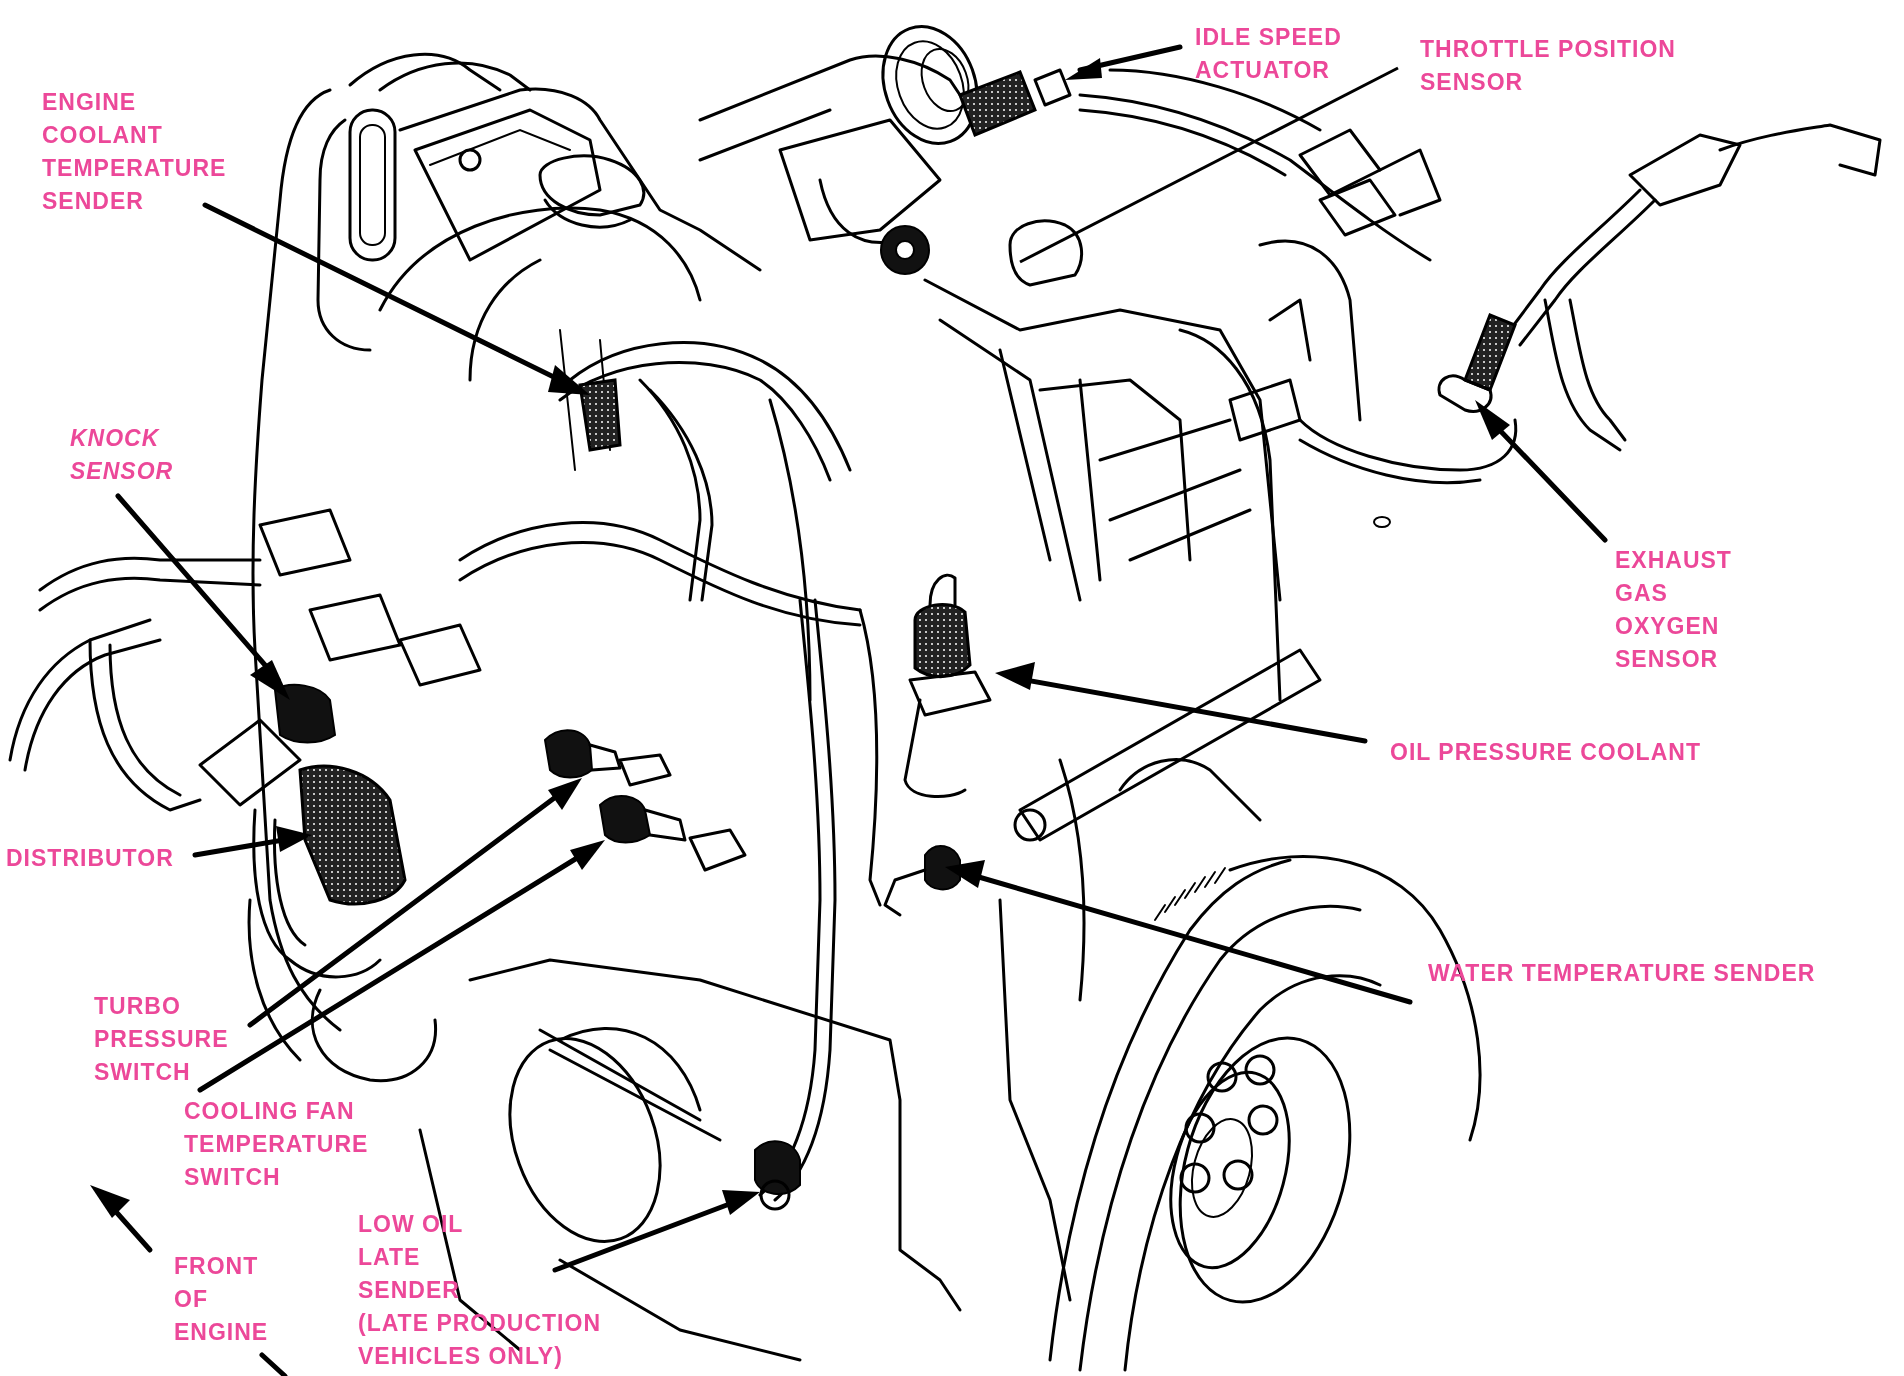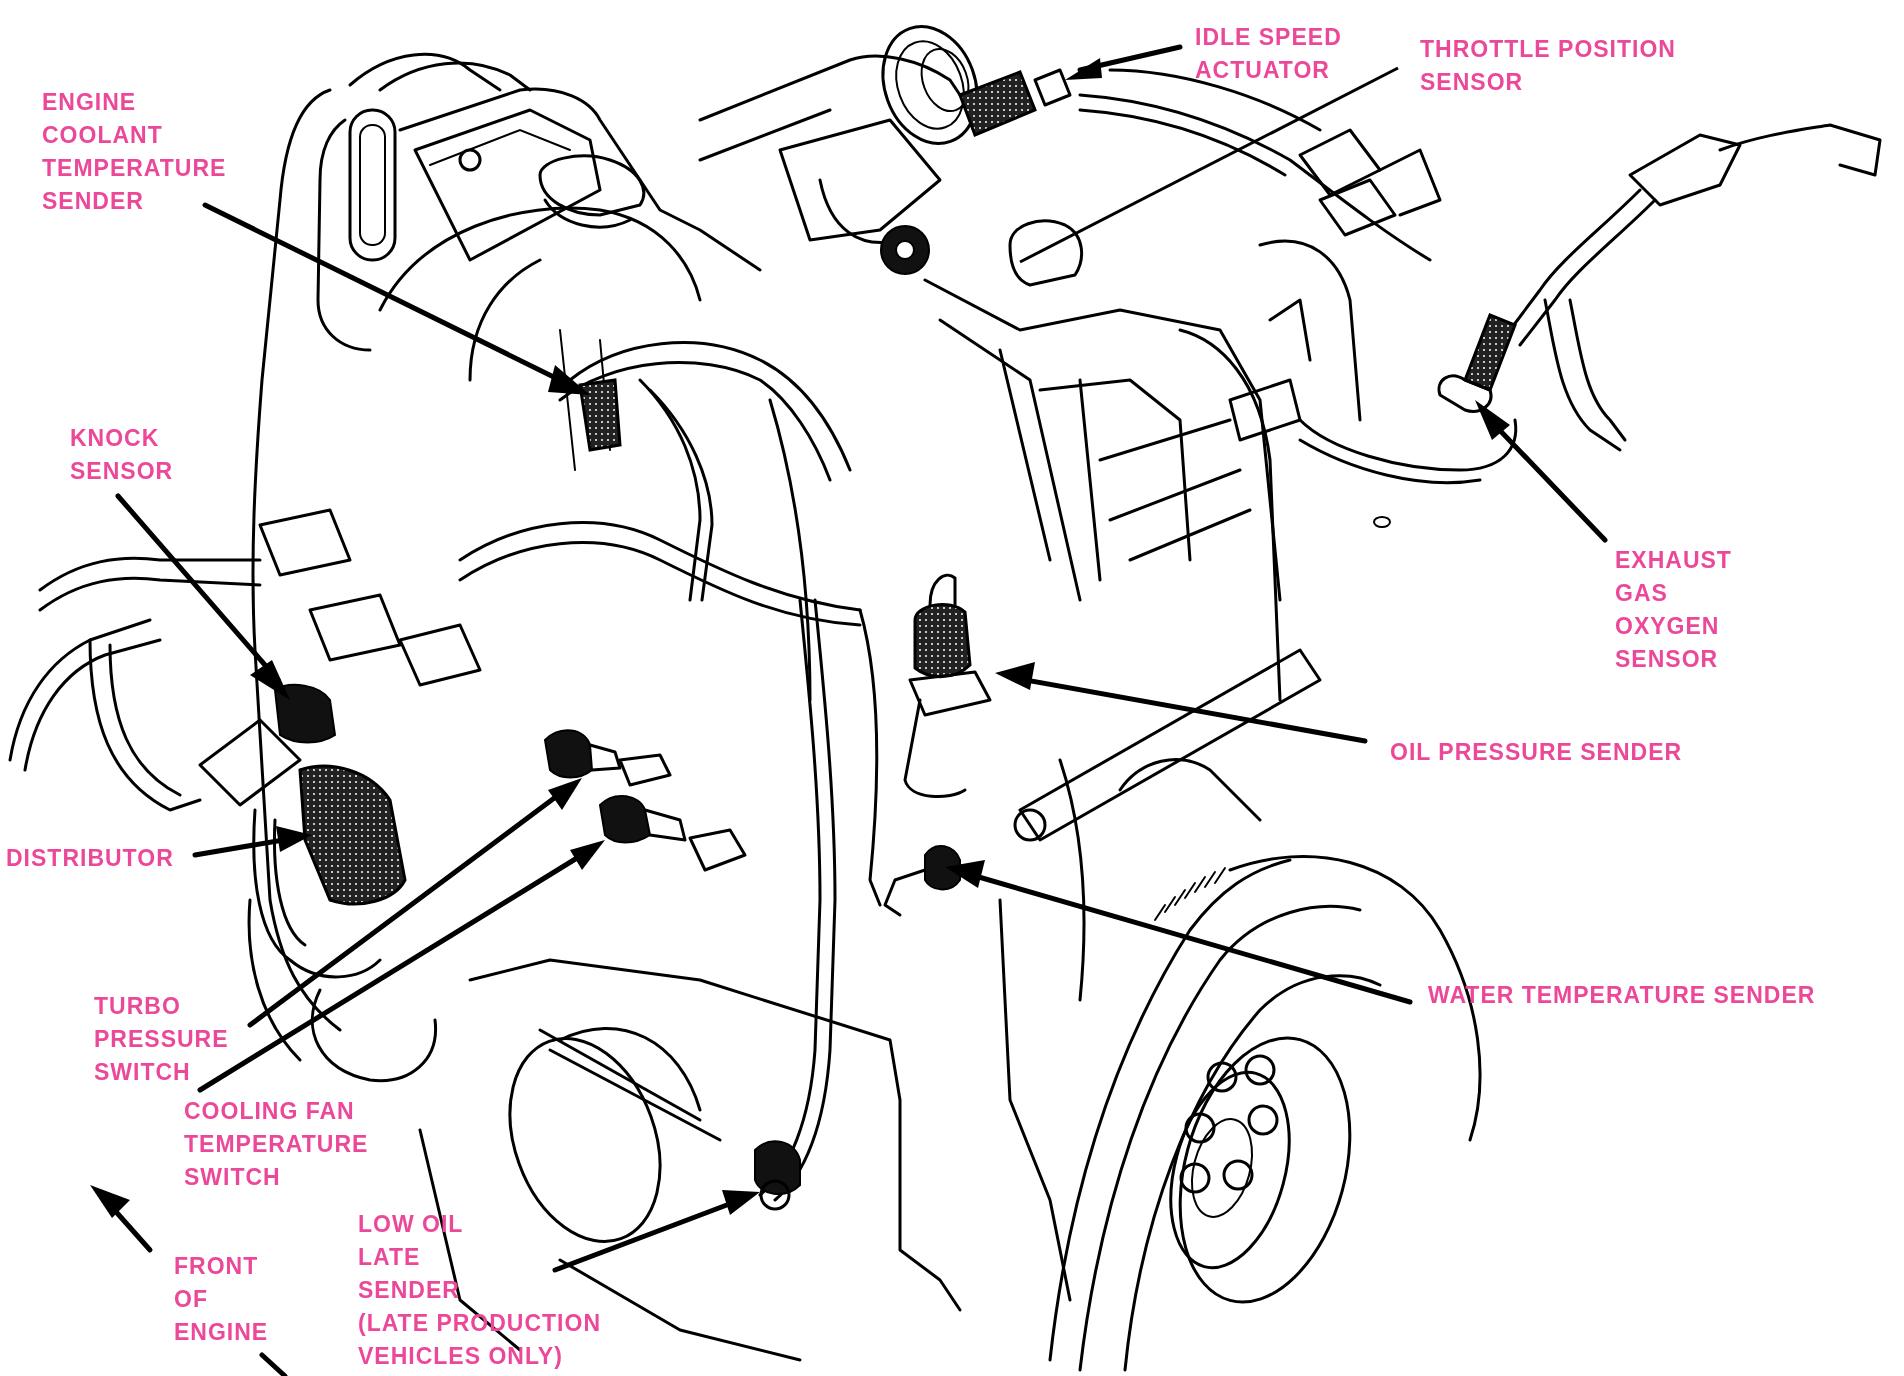--- a/index.html
+++ b/index.html
@@ -229,41 +229,41 @@
 <div class="label" style="left:1195px; top:21px;">
   <span>IDLE SPEED</span>
   <span>ACTUATOR</span>
 </div>
 
 <div class="label" style="left:1420px; top:33px;">
   <span>THROTTLE POSITION</span>
   <span>SENSOR</span>
 </div>
 
-<div class="label" style="left:70px; top:422px;">
+<div class="label" style="left:70px; top:422px;font-style:italic;">
   <span>KNOCK</span>
   <span>SENSOR</span>
 </div>
 
 <div class="label" style="left:1615px; top:544px;">
   <span>EXHAUST</span>
   <span>GAS</span>
   <span>OXYGEN</span>
   <span>SENSOR</span>
 </div>
 
 <div class="label" style="left:1390px; top:736px;">
-  <span>OIL PRESSURE SENDER</span>
+  <span>OIL PRESSURE COOLANT</span>
 </div>
 
 <div class="label" style="left:6px; top:842px;">
   <span>DISTRIBUTOR</span>
 </div>
 
-<div class="label" style="left:1428px; top:979px;">
+<div class="label" style="left:1428px; top:957px;">
   <span>WATER TEMPERATURE SENDER</span>
 </div>
 
 <div class="label" style="left:94px; top:990px;">
   <span>TURBO</span>
   <span>PRESSURE</span>
   <span>SWITCH</span>
 </div>
 
 <div class="label" style="left:184px; top:1095px;">

